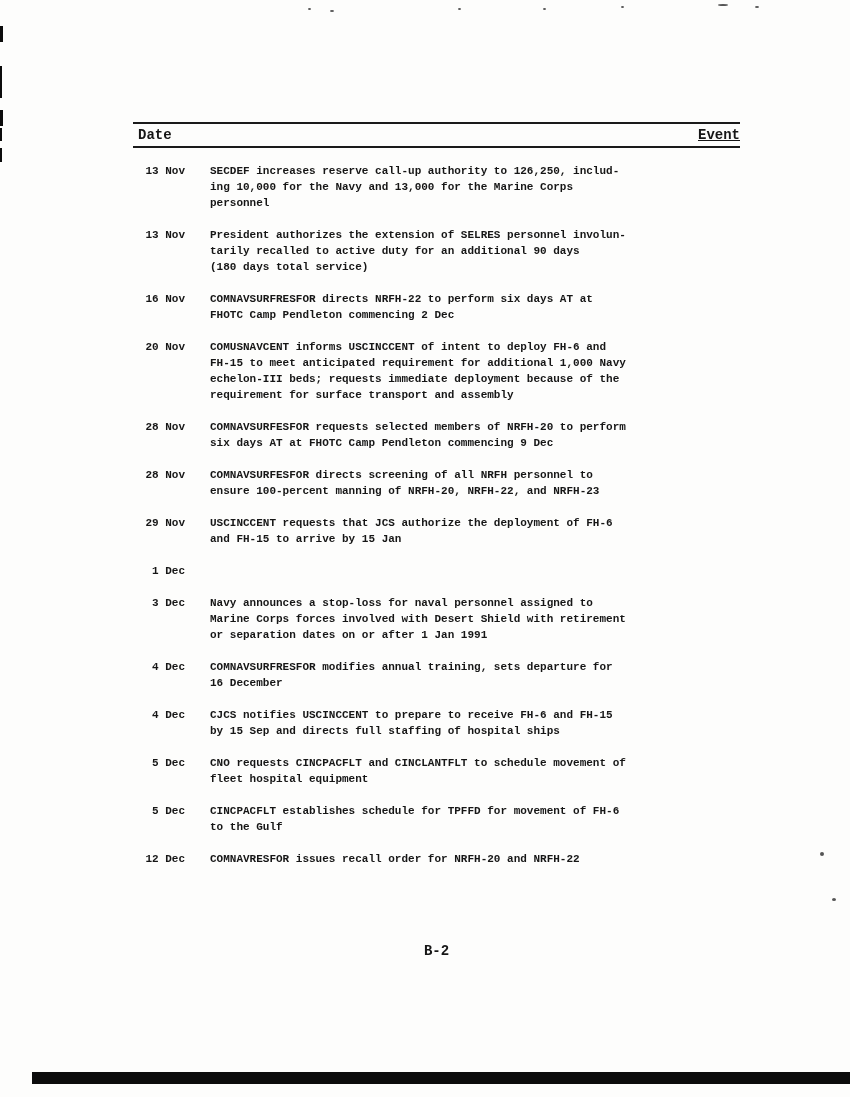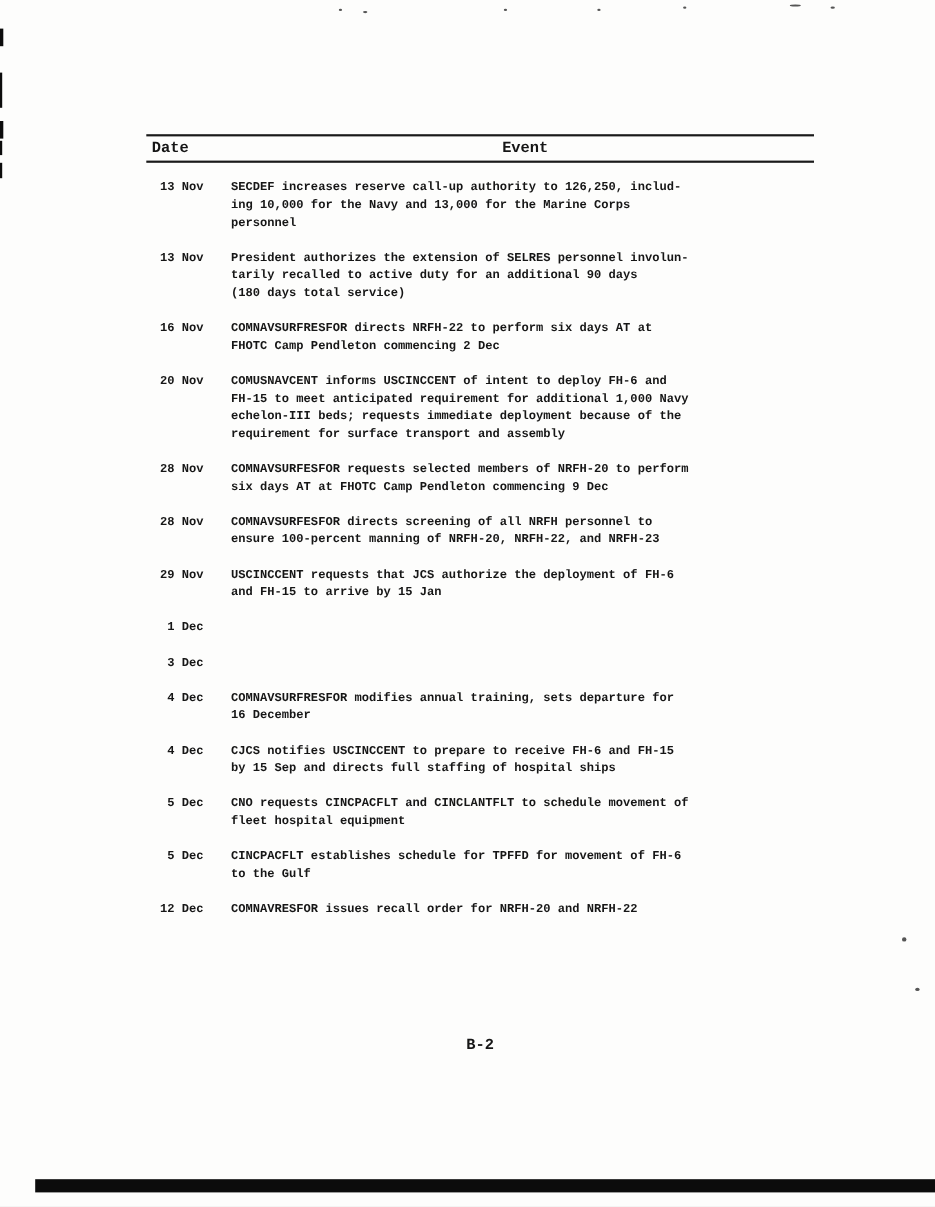--- a/index.html
+++ b/index.html
@@ -44,21 +44,22 @@
     display: flex;
     padding: 3px 0 3px 0;
     font-size: 14px;
     line-height: 16px;
   }
   .thead .date-cell {
     text-align: left;
     padding-left: 5px;
   }
   .thead .event-cell {
-    text-align: center;
+    text-align: right;
+    text-decoration: underline;
   }
   .tbody {
     padding-top: 15px;
   }
   .row {
     display: flex;
     margin-bottom: 16px;
     font-size: 11px;
     line-height: 16px;
   }
@@ -195,20 +196,23 @@
         </div>
 
         <div class="row">
           <div class="date-cell">1 Dec</div>
           <div class="gap"></div>
         </div>
 
         <div class="row">
           <div class="date-cell">3 Dec</div>
           <div class="gap"></div>
+          <div class="event-cell">Navy announces a stop-loss for naval personnel assigned to
+Marine Corps forces involved with Desert Shield with retirement
+or separation dates on or after 1 Jan 1991</div>
         </div>
 
         <div class="row">
           <div class="date-cell">4 Dec</div>
           <div class="gap"></div>
           <div class="event-cell">COMNAVSURFRESFOR modifies annual training, sets departure for
 16 December</div>
         </div>
 
         <div class="row">

